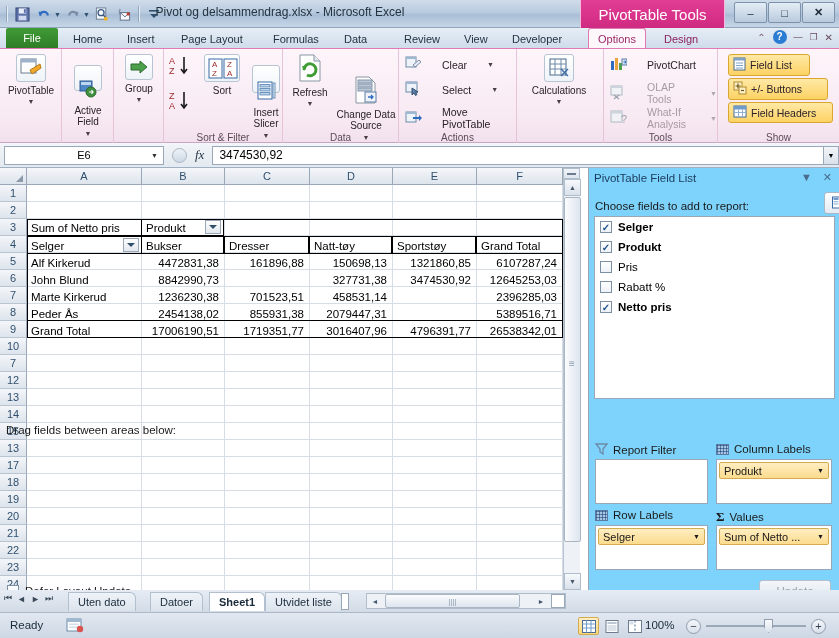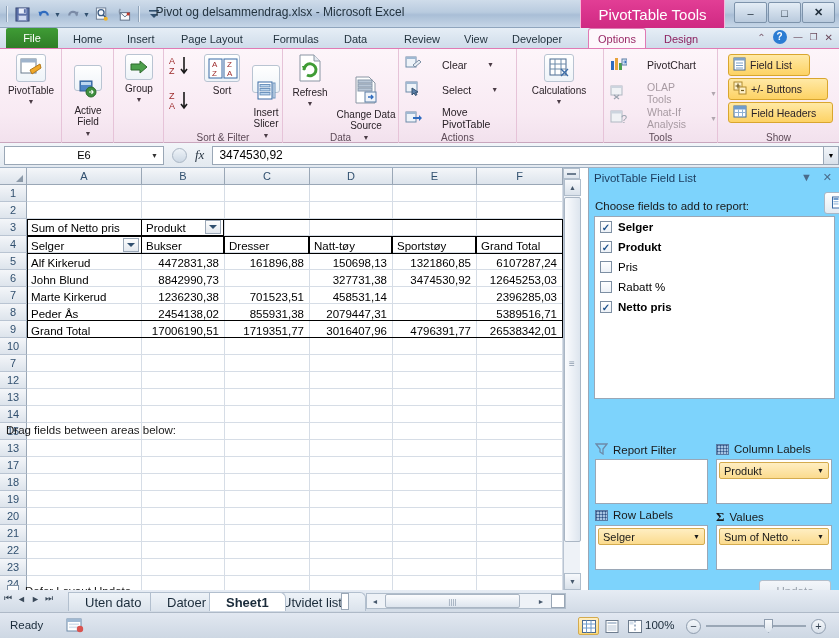--- a/index.html
+++ b/index.html
@@ -201,21 +201,21 @@
   .gridicon { width:13px; height:11px; background:
       repeating-linear-gradient(to right,#6f8fb5 0 1px,#cfe0f0 1px 3px),
       repeating-linear-gradient(to bottom,#6f8fb5 0 1px,#cfe0f0 1px 3px);
       border:1px solid #5a7ba3; background-blend-mode:multiply; }
   
   #tabbar { position:absolute; left:0; top:590px; width:839px; height:22px;
     background:linear-gradient(to bottom,#e6ecf4,#d2dbe6); }
   #navbtns { position:absolute; left:4px; top:3px; display:flex; gap:5px; align-items:center;
     font-size:9px; color:#3b4a5a; }
   .stab { position:absolute; top:2px; height:19px; display:flex; align-items:center;
-    padding:0 16px; font-size:13px; color:#1a2b3a;
+    padding:0 9px; font-size:11px; color:#1a2b3a;
     background:linear-gradient(to bottom,#eef3f8,#dbe3ec);
     border:1px solid #b2bfce; border-bottom:none; border-radius:0 6px 0 0; }
   .stab.active { background:#fff; font-weight:bold; z-index:3; }
   #hsb { position:absolute; left:366px; top:593px; width:200px; height:16px;
     background:#eef2f7; border:1px solid #b0bdcb; }
   #hsb .thumb { position:absolute; left:18px; top:0; width:135px; height:14px;
     background:linear-gradient(to bottom,#fbfcfe,#dde5ee); border:1px solid #aab6c4; border-radius:2px;
     display:flex; align-items:center; justify-content:center; font-size:8px; color:#8d9cae; }
   #hsb .ha { position:absolute; top:0; width:16px; height:14px; display:flex; align-items:center;
     justify-content:center; font-size:7px; color:#46586c; }

